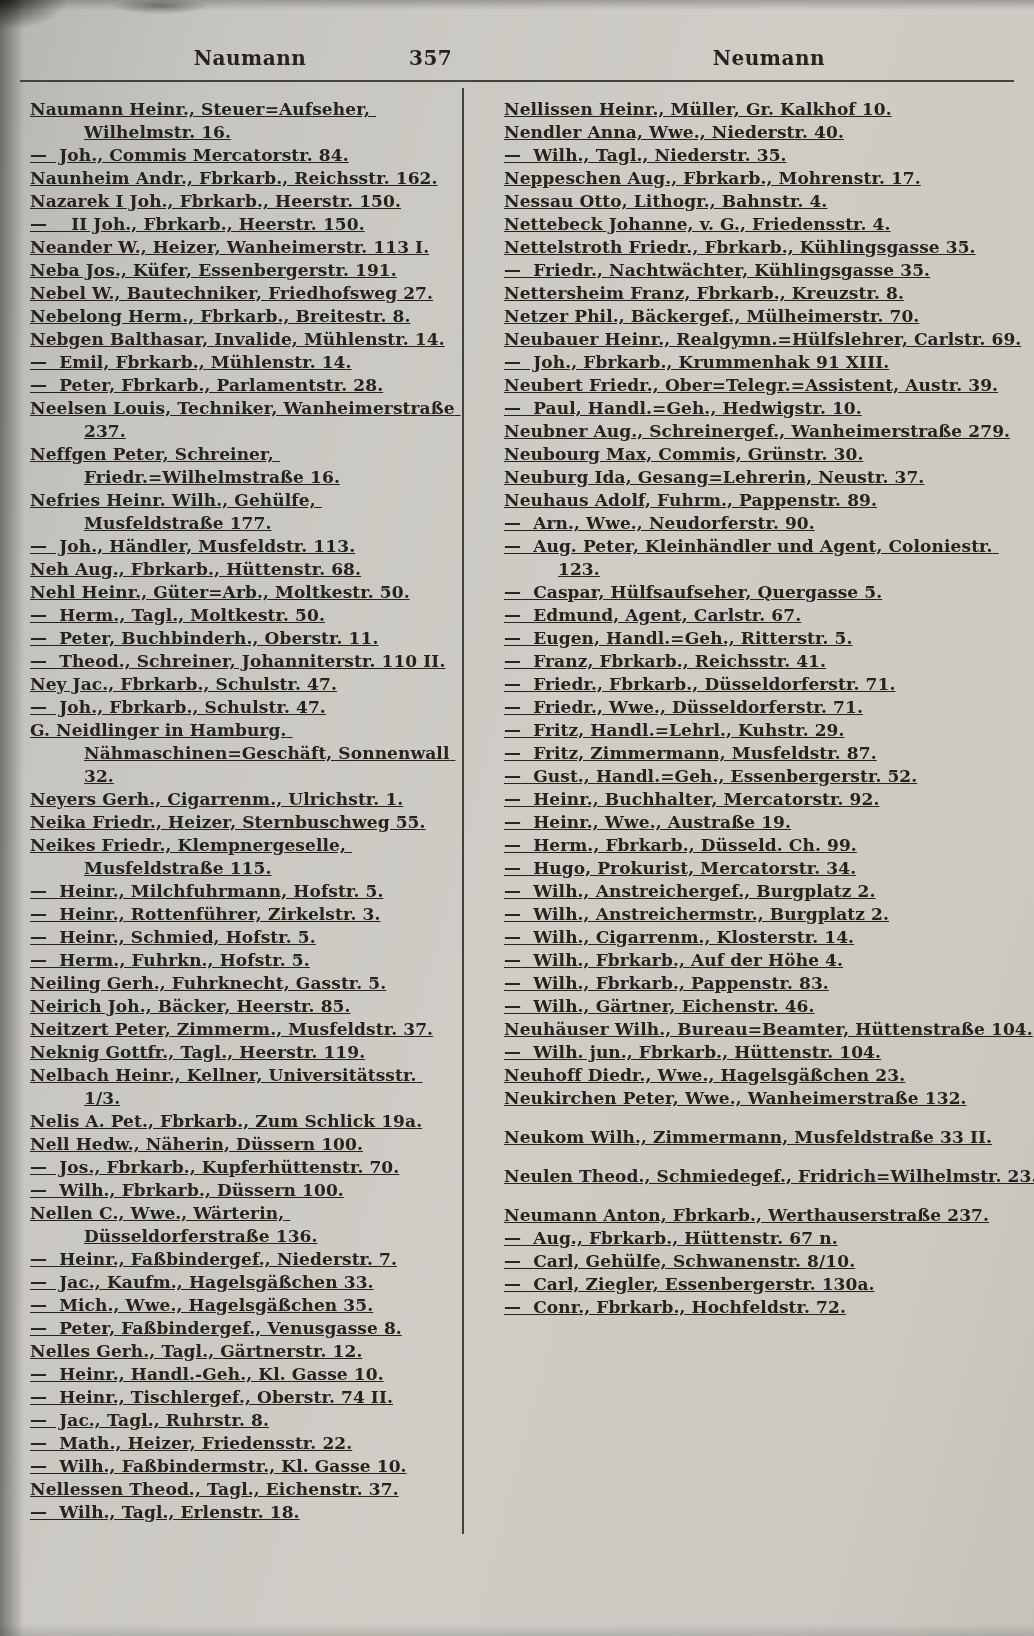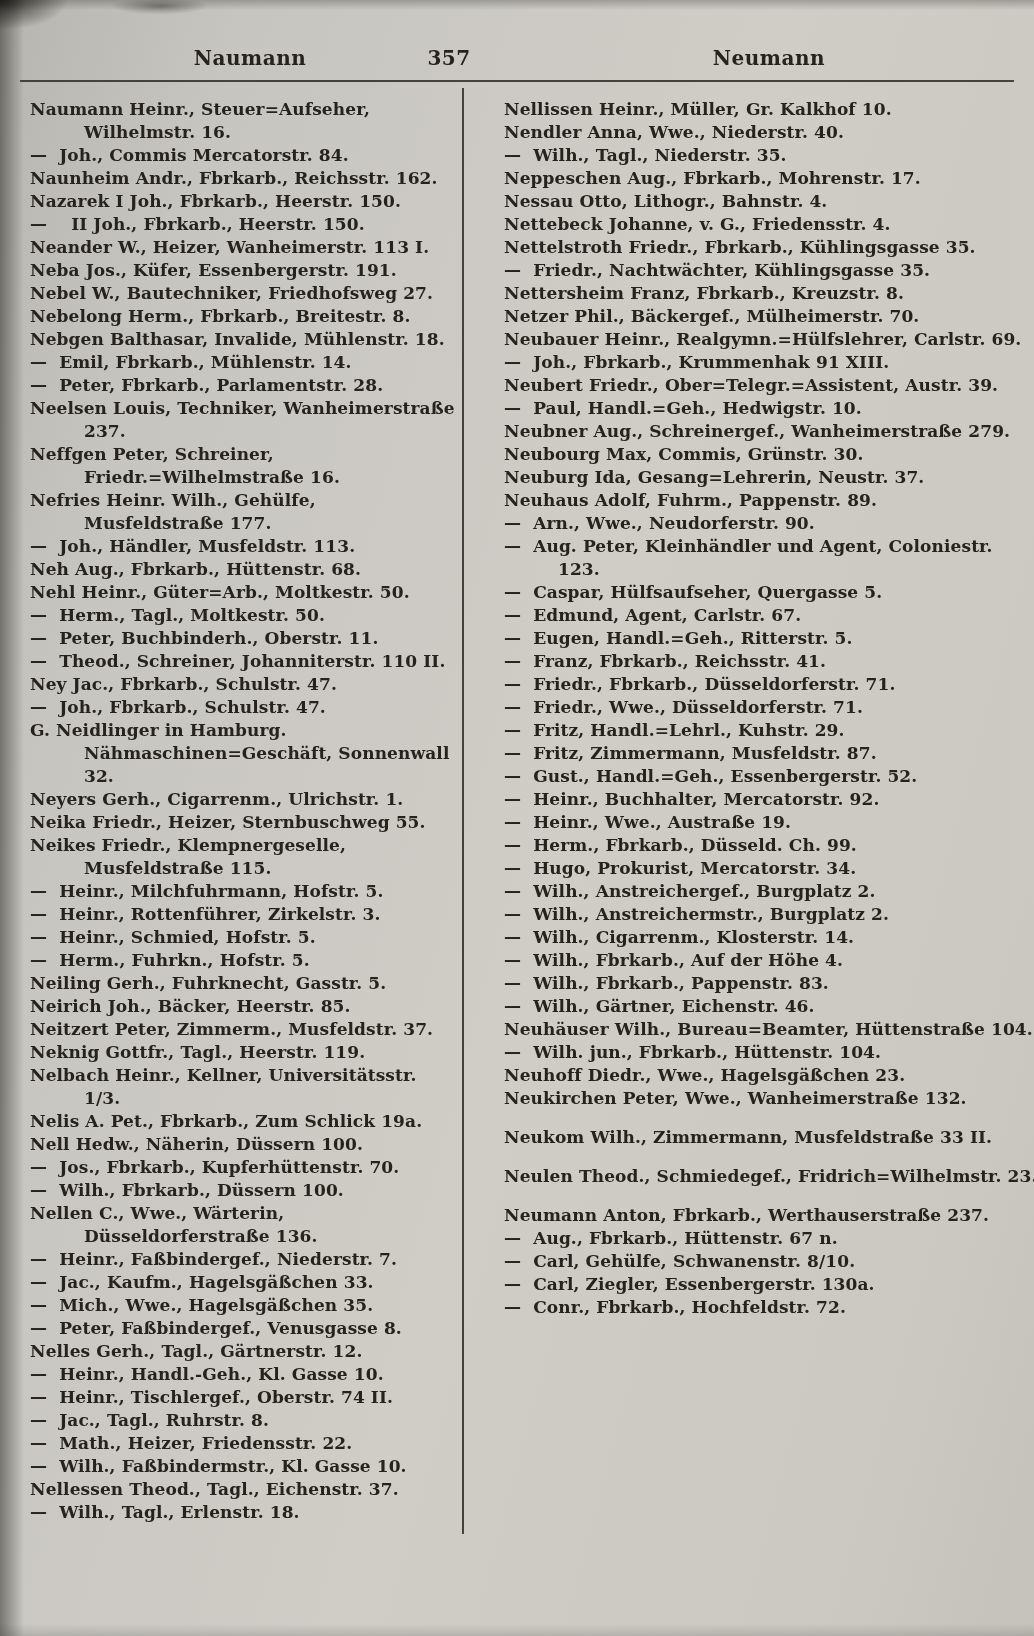--- a/index.html
+++ b/index.html
@@ -29,37 +29,38 @@
       linear-gradient(to top, rgba(38,36,32,0.15) 0px, rgba(38,36,32,0) 12px);
   }
   .running-header span {
     position: absolute;
     top: 46px;
     font-size: 20px;
     font-weight: bold;
     letter-spacing: 0.5px;
   }
   .head-left   { left: 38px;  width: 424px; text-align: center; }
-  .head-center { left: 409px; width: 80px;  text-align: center; }
+  .head-center { left: 409px; width: 80px;  text-align: left; }
   .head-right  { left: 545px; width: 280px; text-align: right; }
   .header-rule {
     position: absolute;
     top: 80px; left: 20px;
     width: 994px; height: 2px;
     background: #45423b;
   }
   .column-divider {
     position: absolute;
     left: 462px; top: 88px;
     width: 2px; height: 1446px;
     background: #45423b;
   }
   .column {
     position: absolute;
     top: 98px;
+    text-decoration: underline;
   }
   .column-left  { left: 30px;  width: 426px; }
   .column-right { left: 504px; width: 534px; }
   .entry {
     margin: 0;
     font-size: 17px;
     font-weight: bold;
     line-height: 23px;
     padding-left: 54px;
     text-indent: -54px;
@@ -85,21 +86,21 @@
   <div id="col-left" class="column column-left">
       <p class="entry">Naumann Heinr., Steuer=Aufseher, Wilhelmstr. 16.</p>
       <p class="entry">—  Joh., Commis Mercatorstr. 84.</p>
       <p class="entry">Naunheim Andr., Fbrkarb., Reichsstr. 162.</p>
       <p class="entry">Nazarek I Joh., Fbrkarb., Heerstr. 150.</p>
       <p class="entry">—    II Joh., Fbrkarb., Heerstr. 150.</p>
       <p class="entry">Neander W., Heizer, Wanheimerstr. 113 I.</p>
       <p class="entry">Neba Jos., Küfer, Essenbergerstr. 191.</p>
       <p class="entry">Nebel W., Bautechniker, Friedhofsweg 27.</p>
       <p class="entry">Nebelong Herm., Fbrkarb., Breitestr. 8.</p>
-      <p class="entry">Nebgen Balthasar, Invalide, Mühlenstr. 18.</p>
+      <p class="entry">Nebgen Balthasar, Invalide, Mühlenstr. 14.</p>
       <p class="entry">—  Emil, Fbrkarb., Mühlenstr. 14.</p>
       <p class="entry">—  Peter, Fbrkarb., Parlamentstr. 28.</p>
       <p class="entry">Neelsen Louis, Techniker, Wanheimerstraße 237.</p>
       <p class="entry">Neffgen Peter, Schreiner, Friedr.=Wilhelmstraße 16.</p>
       <p class="entry">Nefries Heinr. Wilh., Gehülfe, Musfeldstraße 177.</p>
       <p class="entry">—  Joh., Händler, Musfeldstr. 113.</p>
       <p class="entry">Neh Aug., Fbrkarb., Hüttenstr. 68.</p>
       <p class="entry">Nehl Heinr., Güter=Arb., Moltkestr. 50.</p>
       <p class="entry">—  Herm., Tagl., Moltkestr. 50.</p>
       <p class="entry">—  Peter, Buchbinderh., Oberstr. 11.</p>

